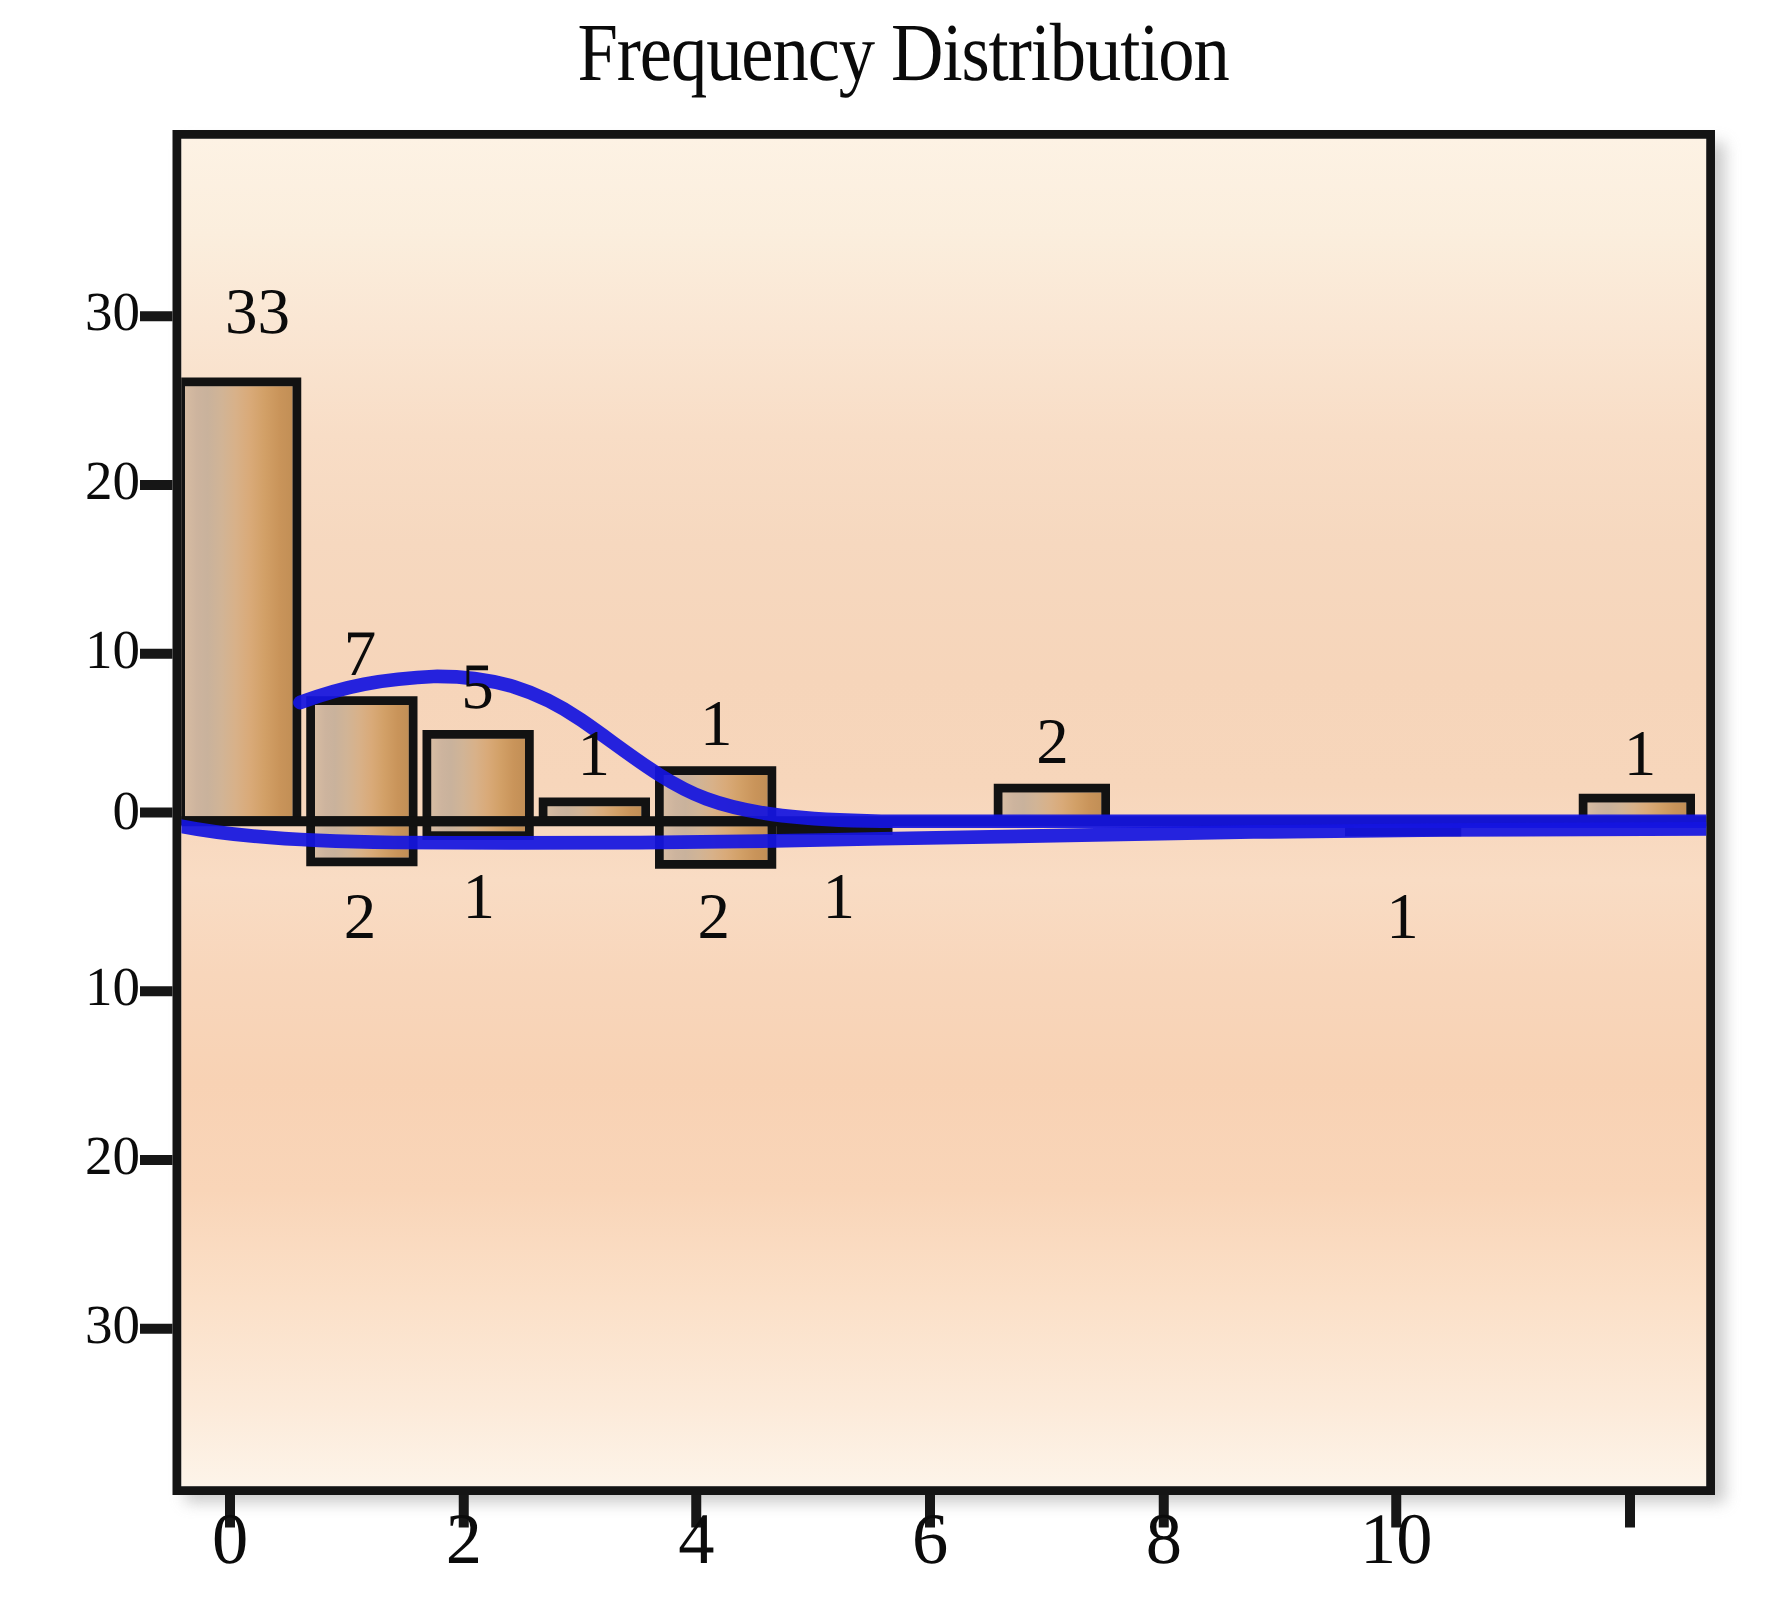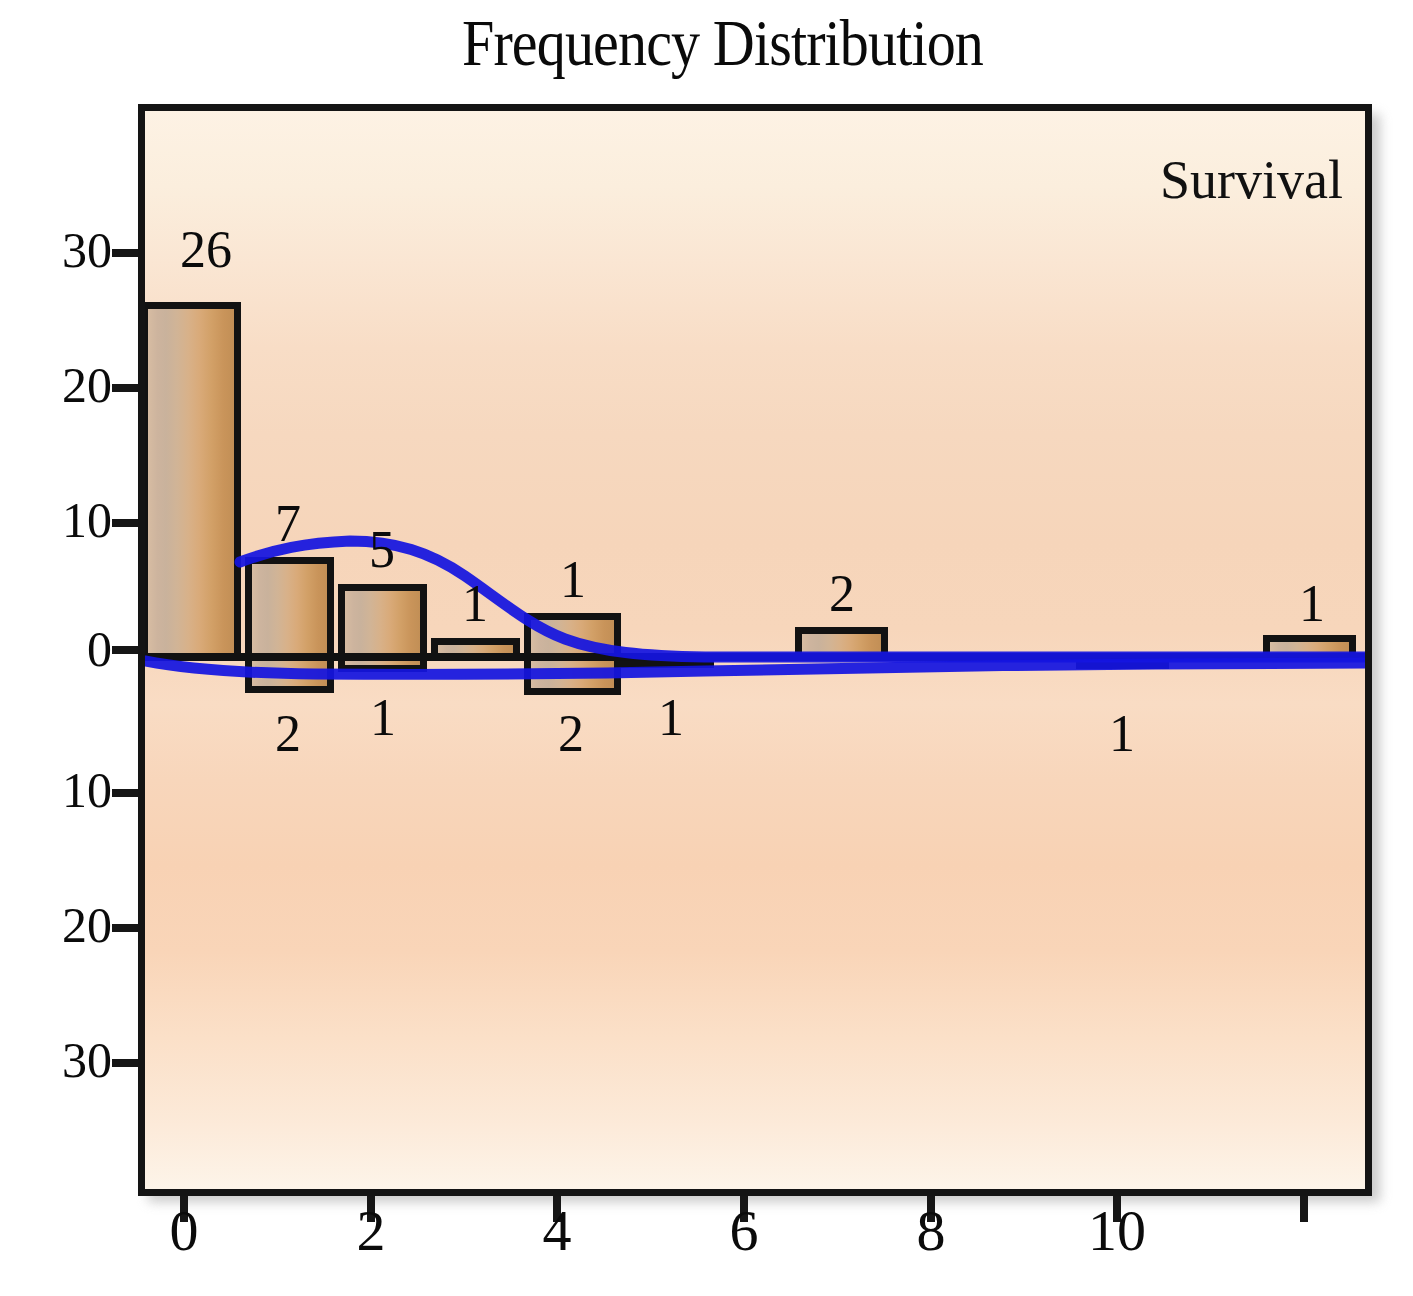--- a/index.html
+++ b/index.html
@@ -81,21 +81,21 @@
 
   
   .dlabel{
     position:absolute;font-size:52px;line-height:54px;color:#0b0b0b;
     white-space:nowrap;text-align:center;
   }
 
   
   .tick-y{position:absolute;width:26px;height:8px;background:#161616;left:96px;}
   .ylab{
-    position:absolute;right:1317px;font-size:50px;line-height:58px;
+    position:absolute;right:1317px;font-size:44px;line-height:58px;
     text-align:right;white-space:nowrap;color:#0b0b0b;
   }
   .tick-x{position:absolute;width:8px;height:26px;background:#161616;top:1196px;}
   .xlab{
     position:absolute;top:1200px;font-size:58px;line-height:62px;
     text-align:center;white-space:nowrap;color:#0b0b0b;width:120px;
   }
 
   #blue-curve{position:absolute;left:0;top:0;width:1232px;height:1092px;}
 </style>
@@ -135,21 +135,20 @@
   <div class="xlab" style="left:108px">0</div>
   <div class="xlab" style="left:295px">2</div>
   <div class="xlab" style="left:481px">4</div>
   <div class="xlab" style="left:668px">6</div>
   <div class="xlab" style="left:855px">8</div>
   <div class="xlab" style="left:1041px">10</div>
 
   <div id="plot-area">
     <div id="plot-inner">
 
-      <div class="corner-label" id="label-survival">Survival</div>
 
       <div class="bar bargrad" style="left:-4px;top:191px;width:100px;height:358px"></div>
       <div class="bar bargrad" style="left:100px;top:446px;width:89px;height:103px"></div>
       <div class="bar bargrad" style="left:193px;top:473px;width:89px;height:76px"></div>
       <div class="bar bargrad" style="left:286px;top:527px;width:89px;height:22px"></div>
       <div class="bar bargrad" style="left:379px;top:502px;width:97px;height:47px"></div>
       <div class="bar bargrad" style="left:650px;top:516px;width:93px;height:33px"></div>
       <div class="bar bargrad" style="left:1118px;top:524px;width:93px;height:25px"></div>
 
       <div class="bar bargrad" style="left:100px;top:543px;width:89px;height:39px"></div>
@@ -169,21 +168,21 @@
                  C 455 541, 500 545, 560 546
                  C 640 547, 760 546, 1232 546" fill="none" stroke="#1414e0" stroke-width="11" stroke-linecap="round" stroke-linejoin="round" opacity="0.93"></path>
 
         <path d="M 0 550
                  C 40 558, 90 562, 170 563
                  C 300 564, 430 563, 560 560
                  C 700 557, 860 554, 1010 553
                  C 1120 552, 1190 552, 1232 552" fill="none" stroke="#1414e0" stroke-width="11" stroke-linecap="round" stroke-linejoin="round" opacity="0.93"></path>
       </svg>
 
-      <div class="dlabel" style="left:6px;top:112px;width:110px">26</div>
+      <div class="dlabel" style="left:6px;top:112px;width:110px">33</div>
       <div class="dlabel" style="left:98px;top:386px;width:90px">7</div>
       <div class="dlabel" style="left:192px;top:412px;width:90px">5</div>
       <div class="dlabel" style="left:285px;top:466px;width:90px">1</div>
       <div class="dlabel" style="left:383px;top:442px;width:90px">1</div>
       <div class="dlabel" style="left:652px;top:456px;width:90px">2</div>
       <div class="dlabel" style="left:1122px;top:466px;width:90px">1</div>
 
       <div class="dlabel" style="left:98px;top:596px;width:90px">2</div>
       <div class="dlabel" style="left:193px;top:580px;width:90px">1</div>
       <div class="dlabel" style="left:381px;top:596px;width:90px">2</div>

